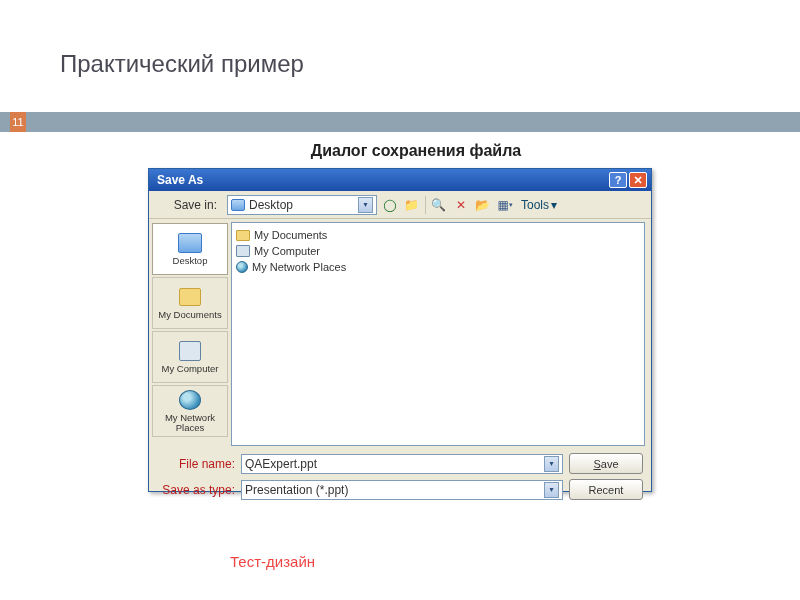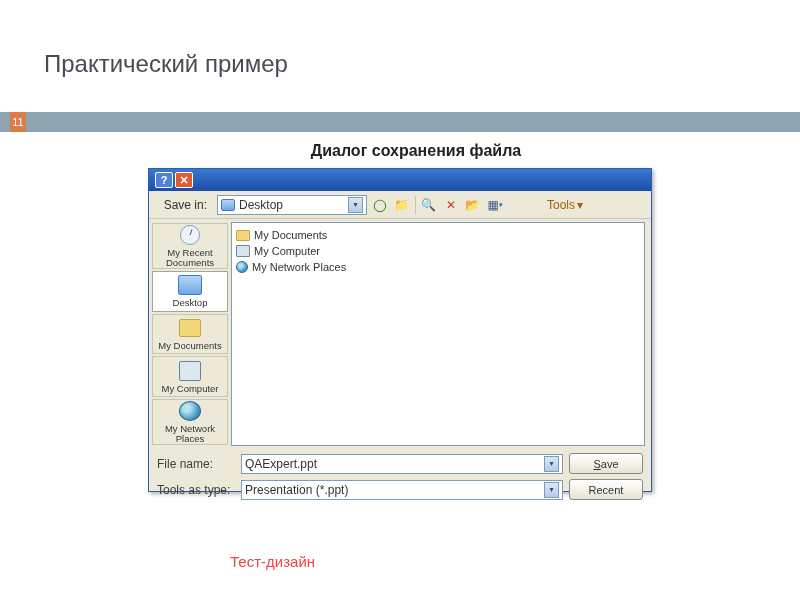--- a/index.html
+++ b/index.html
@@ -4,21 +4,21 @@
 <style>
   * { box-sizing: border-box; margin: 0; padding: 0; }
   body {
     width: 800px; height: 600px;
     background: #fff;
     font-family: Tahoma, Arial, sans-serif;
     font-size: 12px; color: #333;
     position: relative; overflow: hidden;
   }
   .slide-title {
-    position: absolute; top: 50px; left: 44px;
+    position: absolute; top: 50px; left: 60px;
     font-size: 24px; color: #4a4a55; font-weight: normal;
   }
   .stripe {
     position: absolute; top: 112px; left: 0;
     width: 100%; height: 20px; background: #8fa4b0;
   }
   .slide-num {
     position: absolute; top: 112px; left: 10px;
     width: 16px; height: 20px;
     background: #d97d4a; color: #fff;
@@ -50,21 +50,21 @@
     width: 18px; height: 16px; margin-left: 2px;
     border: 1px solid #fff; border-radius: 2px;
     display: flex; align-items: center; justify-content: center;
     font-size: 11px; font-weight: bold;
   }
   .tb-help { background: #4d82d8; color: #fff; }
   .tb-close { background: #e25a33; color: #fff; }
   .toolbar {
     height: 28px;
     display: flex; align-items: center; gap: 4px;
-    padding: 0 8px;
+    padding: 0 18px;
     border-bottom: 1px solid #c8c4b4;
   }
   .toolbar-label { width: 56px; text-align: right; padding-right: 6px; color: #333; }
   .savein-combo {
     width: 150px; height: 20px; background: #fff;
     border: 1px solid #7f9db9;
     display: flex; align-items: center; padding: 0 3px; gap: 4px;
   }
   .combo-arrow {
     width: 15px; height: 16px;
@@ -72,21 +72,21 @@
     border: 1px solid #7f9db9;
     display: flex; align-items: center; justify-content: center;
     font-size: 8px; color: #2b4f7e;
   }
   .tool-icn {
     width: 18px; height: 18px;
     display: flex; align-items: center; justify-content: center;
     font-size: 12px; color: #3b5a8a;
   }
   .tool-sep { width:1px; height:18px; background:#c8c4b4; }
-  .tools-menu { display:flex; align-items:flex-end; gap:2px; color:#a16207; padding:0 3px;margin-left:36px; }
+  .tools-menu { display:flex; align-items:flex-end; gap:2px; color:#0c4a6e; padding:0 3px; }
   .body-area {
     display: flex; height: 230px;
   }
   .places {
     width: 82px; background: #ece9d8;
     display: flex; flex-direction: column; gap: 2px;
     padding: 4px 3px;
   }
   .place {
     height: 52px;
@@ -98,21 +98,21 @@
   .place.selected { background: #fff; border: 1px solid #a8a48f; }
   .place-icn { width: 26px; height: 22px; display:flex; align-items:center; justify-content:center; }
   .file-pane {
     flex: 1; background: #fff; border: 1px solid #7f9db9;
     margin: 3px 6px 3px 0;
     padding: 4px;
   }
   .file-row { display:flex; align-items:center; gap:4px; height:16px; font-size:11px; }
   .bottom-area { padding: 4px 8px 6px 8px; }
   .form-row { display:flex; align-items:center; gap:6px; margin-bottom:5px; }
-  .form-label { width: 78px; color:#404040; }
+  .form-label { width: 78px; text-align: right; color:#b91c1c; }
   .text-input {
     flex: 1; height: 20px; background:#fff; border:1px solid #7f9db9;
     display:flex; align-items:center; justify-content:space-between; padding:0 3px;
   }
   .btn {
     width: 74px; height: 21px;
     background: linear-gradient(to bottom,#fff,#e6e3d6);
     border: 1px solid #888; border-radius: 3px;
     display:flex; align-items:center; justify-content:center;
     font-size: 11px;
@@ -134,20 +134,21 @@
 <body>
 
 <div class="slide-title">Практический пример</div>
 <div class="stripe"></div>
 <div class="slide-num">11</div>
 <div class="subheading">Диалог сохранения файла</div>
 <div class="footer-note">Тест-дизайн</div>
 
 <div class="dialog">
   <div class="titlebar">
+    <span class="title-text">Save As</span>
     <div class="tb-btn tb-help">?</div>
     <div class="tb-btn tb-close">✕</div>
   </div>
 
   <div class="toolbar">
     <div class="toolbar-label">Save in:</div>
     <div class="savein-combo">
       <span class="ic-desktop"></span>
       <span style="flex:1">Desktop</span>
       <span class="combo-arrow">▾</span>
@@ -160,26 +161,20 @@
     <div class="tool-icn">📂</div>
     <div class="tool-icn">▦<span style="font-size:7px">▾</span></div>
     <div class="tools-menu">
       <span>Tools</span>
       <span>▾</span>
     </div>
   </div>
 
   <div class="body-area">
     <div class="places">
-      <div class="place">
-        <div class="place-icn">
-            <span class="ic-clock"></span>
-          </div>
-        <span>My Recent Documents</span>
-      </div>
       <div class="place selected">
         <div class="place-icn">
             <span class="ic-desk-big"></span>
           </div>
         <span>Desktop</span>
       </div>
       <div class="place">
         <div class="place-icn">
             <span class="ic-docs"></span>
           </div>
@@ -220,21 +215,21 @@
       <div class="form-label">File name:</div>
       <div class="text-input">
         <span>QAExpert.ppt</span>
         <span class="combo-arrow">▾</span>
       </div>
       <div class="btn">
         <span><u>S</u>ave</span>
       </div>
     </div>
     <div class="form-row">
-      <div class="form-label">Tools as type:</div>
+      <div class="form-label">Save as type:</div>
       <div class="text-input">
         <span>Presentation (*.ppt)</span>
         <span class="combo-arrow">▾</span>
       </div>
       <div class="btn">Recent</div>
     </div>
   </div>
 </div>
 
 </body></html>

